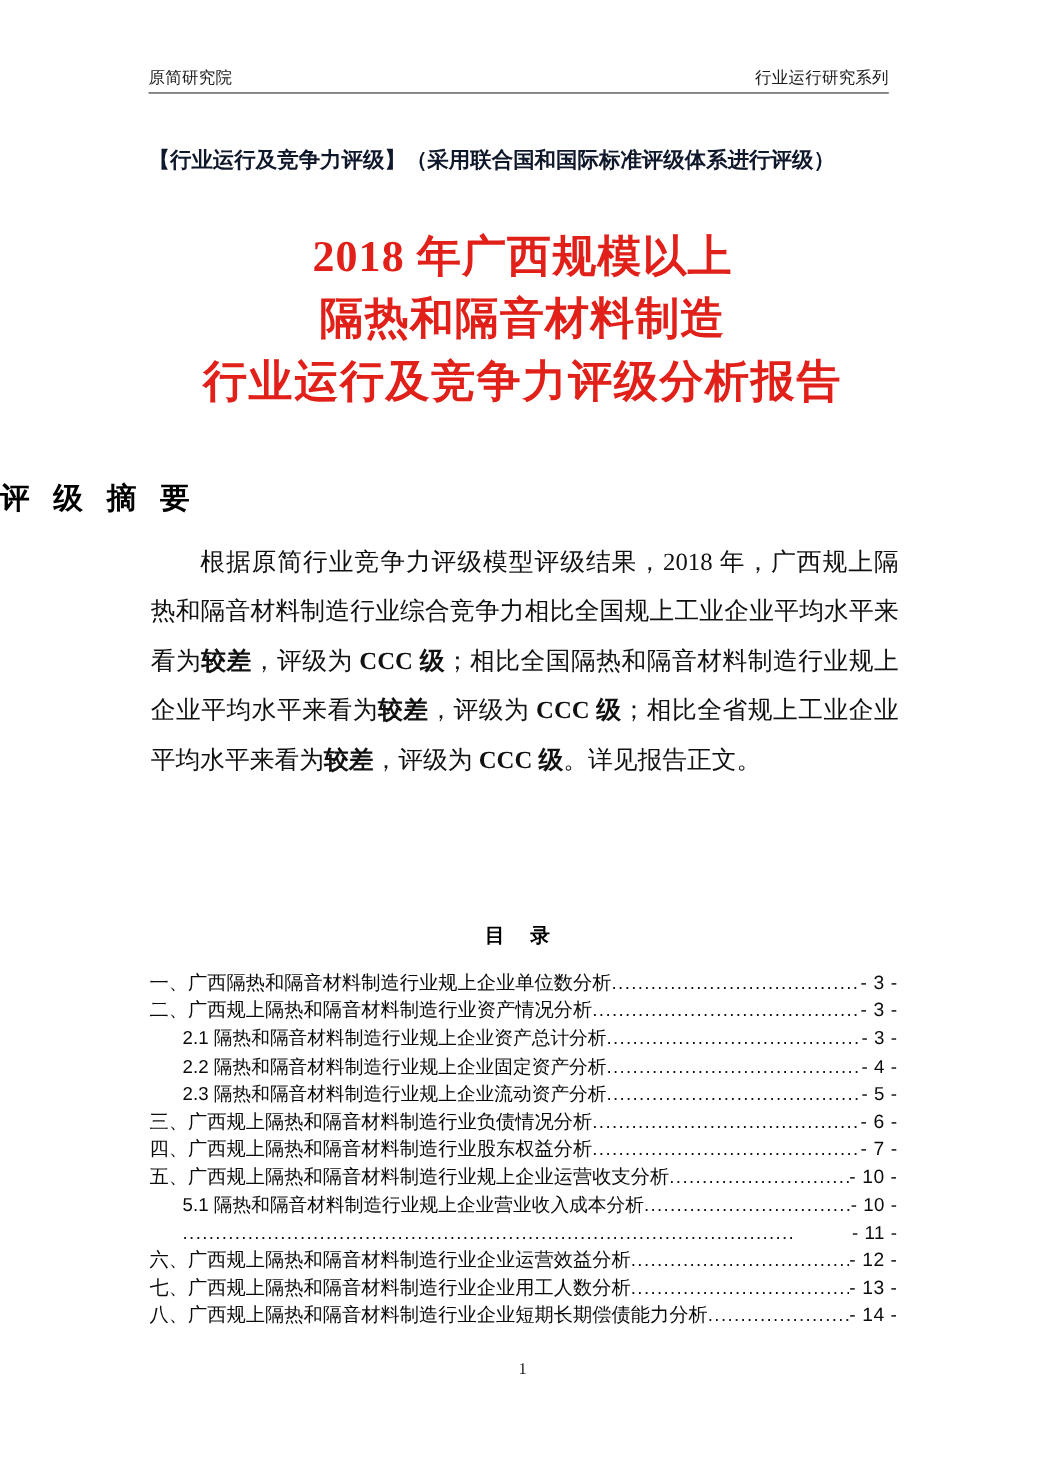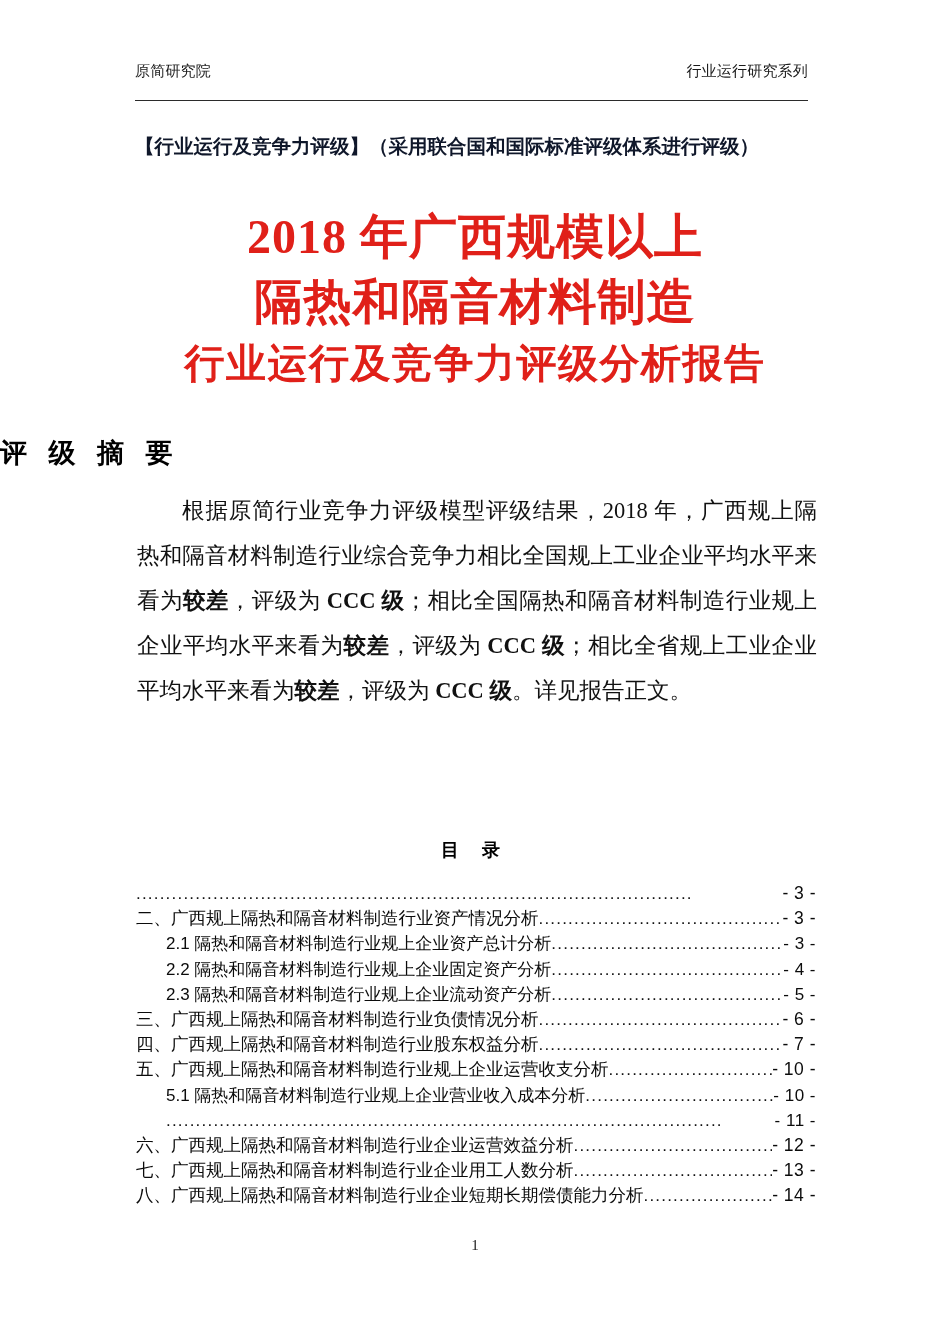--- a/index.html
+++ b/index.html
@@ -27,21 +27,21 @@
   
   .doc-header {
     position: absolute;
     left: 135px;
     top: 62px;
     width: 673px;
     display: flex;
     justify-content: space-between;
     align-items: flex-end;
     border-bottom: 1.6px solid #2b2b2b;
-    padding-bottom: 19px;
+    padding-bottom: 3px;
     font-family: "Liberation Sans", "DejaVu Sans", sans-serif;
     font-size: 15px;
     line-height: 1.25;
     color: #1a1a1a;
     letter-spacing: 0.2px;
   }
 
   
   .bracket-line {
     position: absolute;
@@ -66,21 +66,21 @@
     color: #e02019;
   }
   .main-title .tline {
     display: block;
     line-height: 1.0;
   }
   .main-title .tline1,
   .main-title .tline2 {
     font-family: "Liberation Serif", "DejaVu Serif", serif;
     font-weight: bold;
-    font-size: 48px;
+    font-size: 40px;
     letter-spacing: 1px;
     margin-bottom: 17px;
   }
   .main-title .tline3 {
     font-family: "Liberation Sans", "DejaVu Sans", sans-serif;
     font-weight: bold;
     font-size: 40px;
     letter-spacing: 1.5px;
   }
 
@@ -207,20 +207,21 @@
   <div class="summary-heading">评 级 摘 要</div>
 
   <div class="summary-body">
     <span>根据原简行业竞争力评级模型评级结果，2018 年，广西规上隔热和隔音材料制造行业综合竞争力相比全国规上工业企业平均水平来看为</span><span class="emph">较差</span><span>，评级为 </span><span class="grade">CCC 级</span><span>；相比全国隔热和隔音材料制造行业规上企业平均水平来看为</span><span class="emph">较差</span><span>，评级为 </span><span class="grade">CCC 级</span><span>；相比全省规上工业企业平均水平来看为</span><span class="emph">较差</span><span>，评级为 </span><span class="grade">CCC 级</span><span>。详见报告正文。</span>
   </div>
 
   <div class="toc-heading">目 录</div>
 
   <div class="toc" id="toc-list">
       <div class="toc-row">
+        <span class="toc-text">一、广西隔热和隔音材料制造行业规上企业单位数分析</span>
         <span class="toc-dots">..............................................................................................</span>
         <span class="toc-page">- 3 -</span>
       </div>
       <div class="toc-row">
         <span class="toc-text">二、广西规上隔热和隔音材料制造行业资产情况分析</span>
         <span class="toc-dots">..............................................................................................</span>
         <span class="toc-page">- 3 -</span>
       </div>
       <div class="toc-row lvl2">
         <span class="toc-text">2.1 隔热和隔音材料制造行业规上企业资产总计分析</span>

